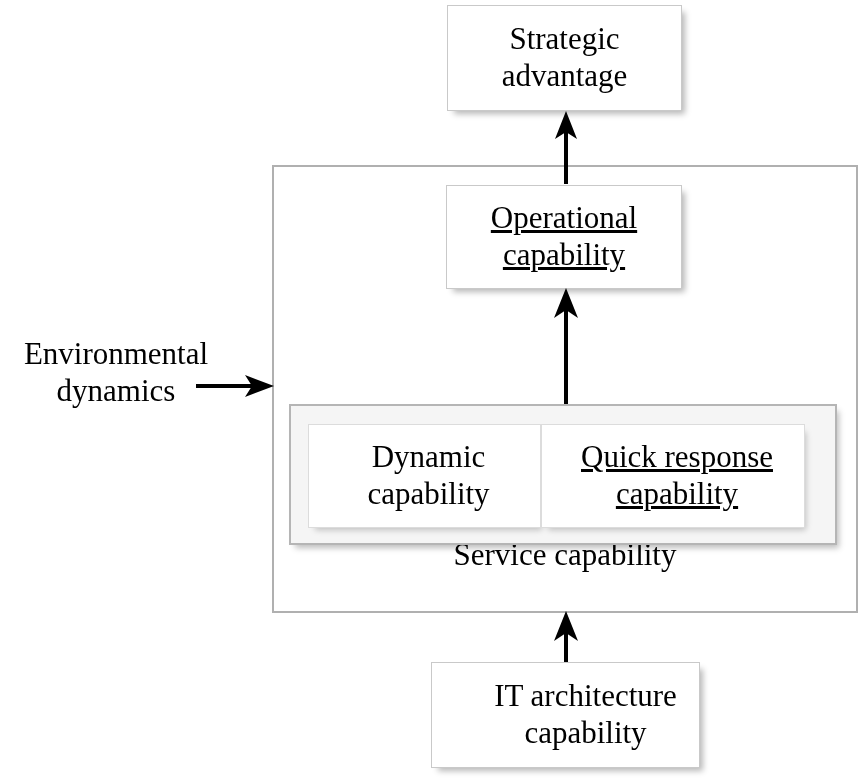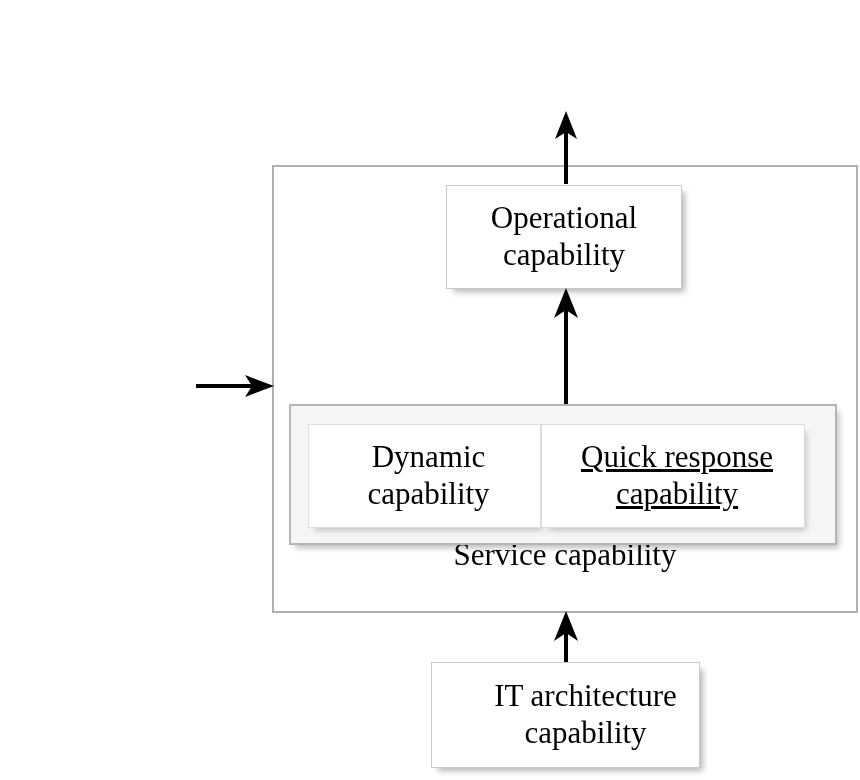--- a/index.html
+++ b/index.html
@@ -31,21 +31,21 @@
     line-height: 1.18;
     font-size: 31px;
   }
   .node .label { display: block; padding: 0 6px; }
 
   
   #strategic-advantage {
     left: 447px; top: 5px; width: 235px; height: 106px;
   }
   #operational-capability {
-    left: 446px; top: 185px; width: 236px; height: 104px;
+    left: 446px; top: 185px; width: 236px; height: 104px; text-decoration: underline;
   }
   #it-architecture-capability {
     left: 431px; top: 662px; width: 269px; height: 106px; padding-left: 40px;
   }
 
   
   #service-capability-container {
     position: absolute;
     box-sizing: border-box;
     left: 272px; top: 165px; width: 586px; height: 448px;
@@ -107,20 +107,26 @@
     left: 0; top: 0;
     width: 860px; height: 780px;
     pointer-events: none;
   }
 </style>
 </head>
 <body>
 
 <div id="canvas">
 
+  <div class="node" id="strategic-advantage">
+    <span class="label">
+      <span>Strategic</span><br>
+      <span>advantage</span>
+    </span>
+  </div>
 
   <div id="service-capability-container">
     <div id="service-capability-label">Service capability</div>
   </div>
 
   <div class="node" id="operational-capability">
     <span class="label">
       <span>Operational</span><br>
       <span>capability</span>
     </span>
@@ -141,20 +147,24 @@
     </div>
   </div>
 
   <div class="node" id="it-architecture-capability">
     <span class="label">
       <span>IT architecture</span><br>
       <span>capability</span>
     </span>
   </div>
 
+  <div id="environmental-dynamics">
+    <span>Environmental</span><br>
+    <span>dynamics</span>
+  </div>
 
   <svg id="arrow-layer" viewBox="0 0 860 780">
     <defs>
       <marker id="arrowhead-up" markerWidth="10" markerHeight="9" refX="5" refY="8.4" orient="auto-start-reverse" markerUnits="userSpaceOnUse">
         <path d="M5,0 L10,9 L5,7 L0,9 Z" fill="#000000"></path>
       </marker>
       <marker id="arrowhead-right" markerWidth="11" markerHeight="10" refX="10.5" refY="5" orient="auto" markerUnits="userSpaceOnUse">
         <path d="M0,0 L11,5 L0,10 L2,5 Z" fill="#000000"></path>
       </marker>
     </defs>

